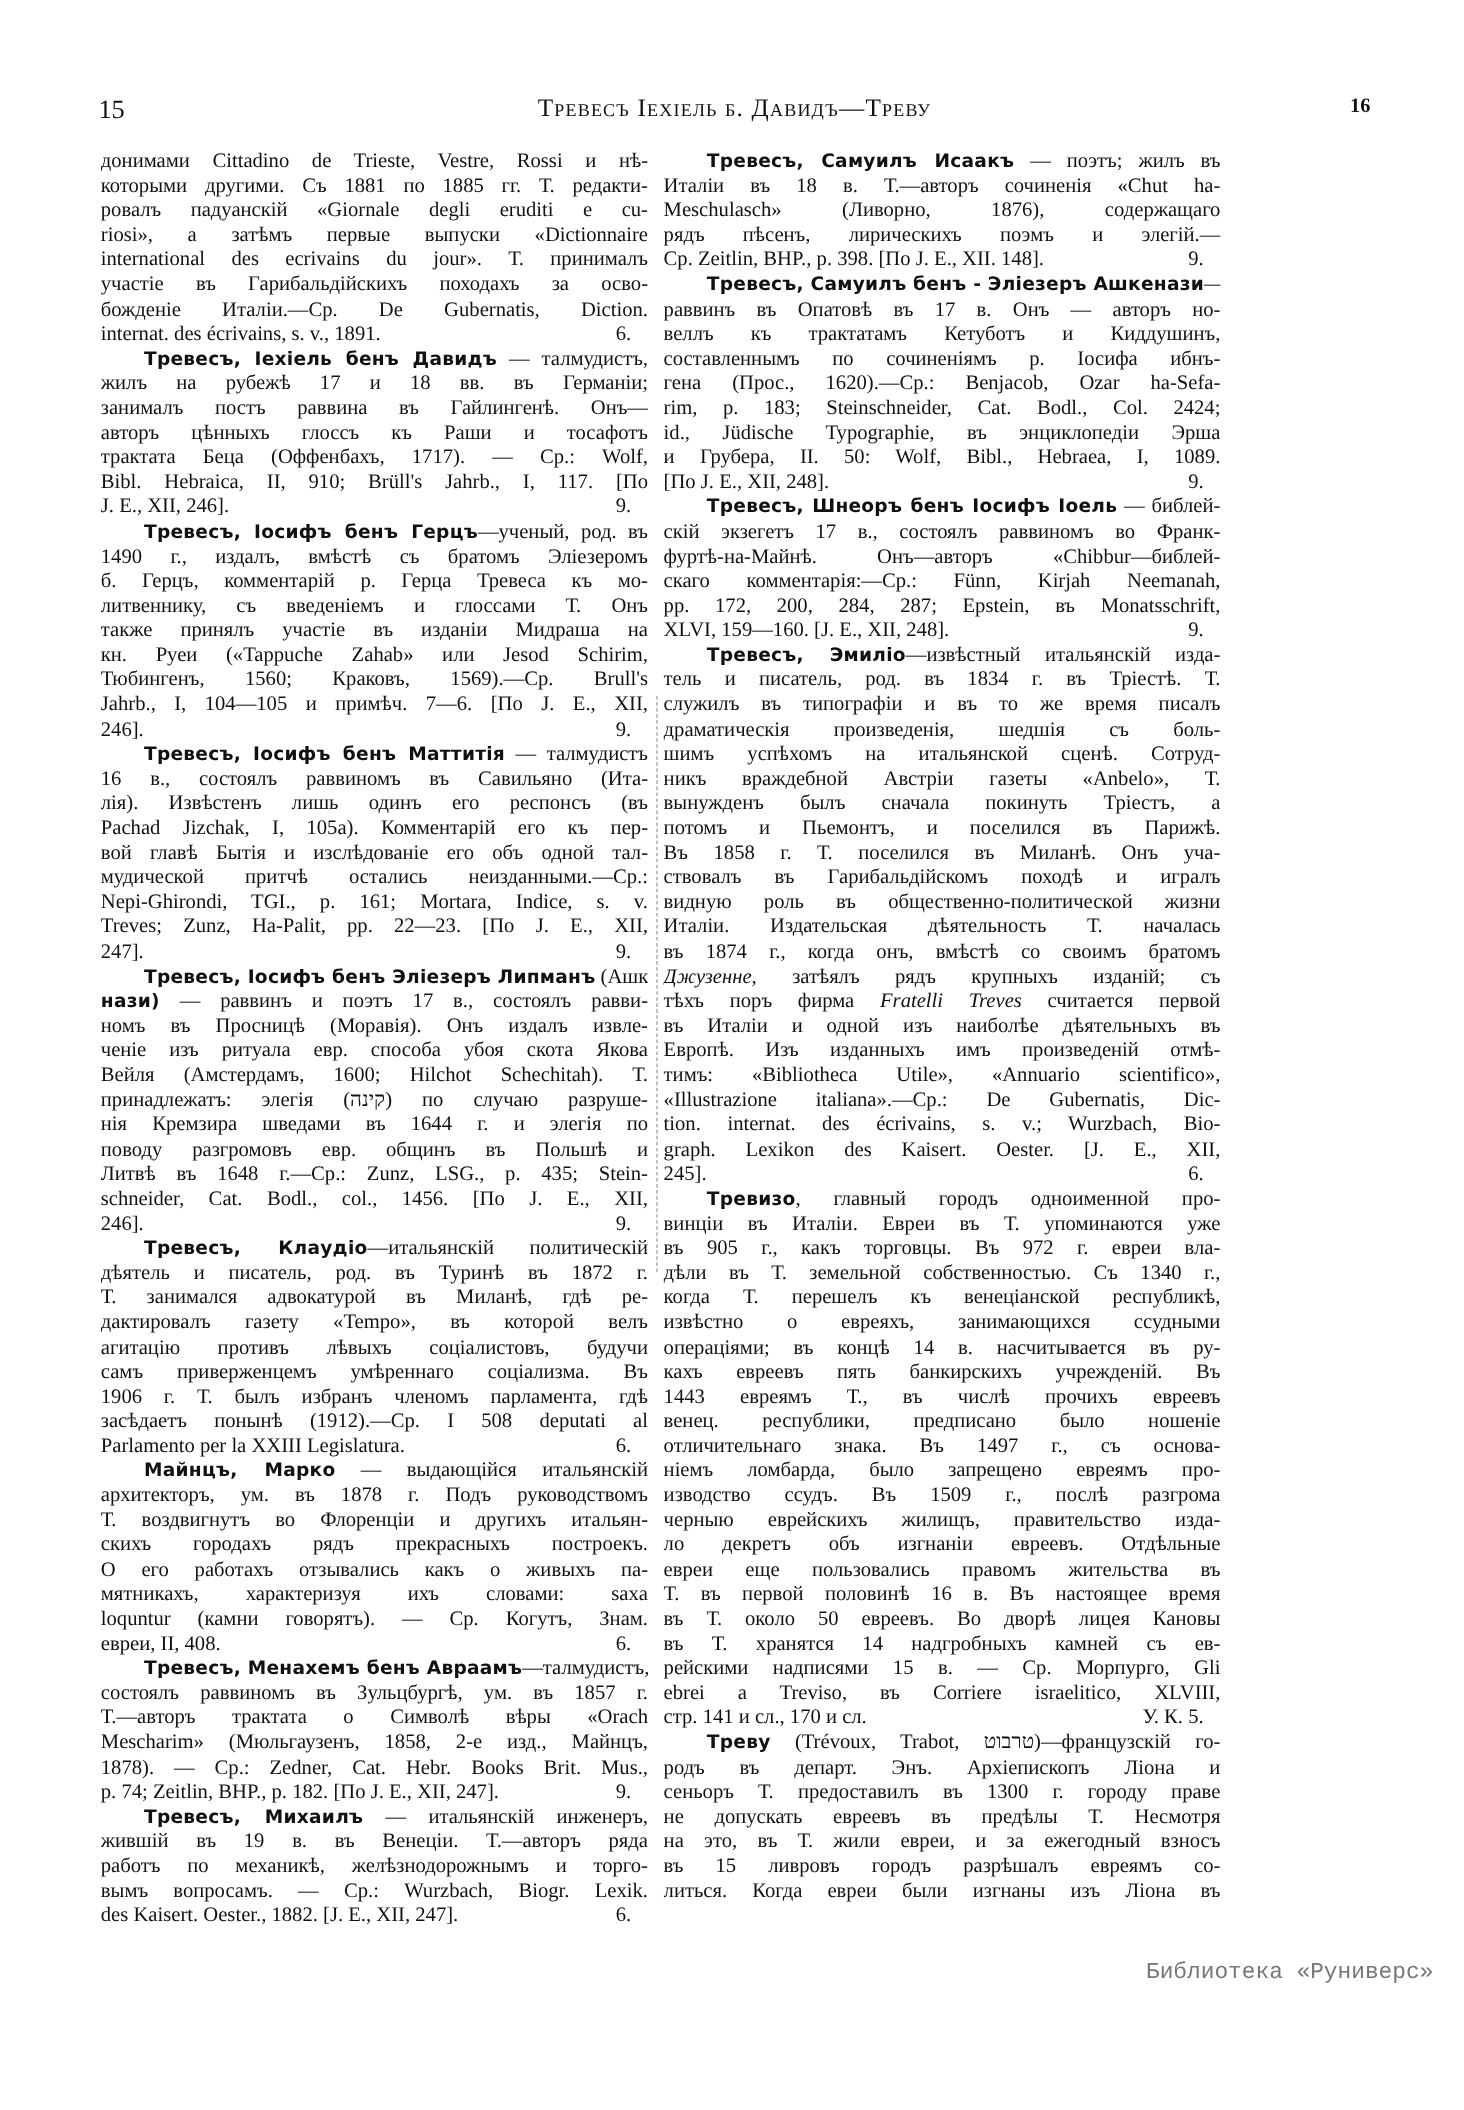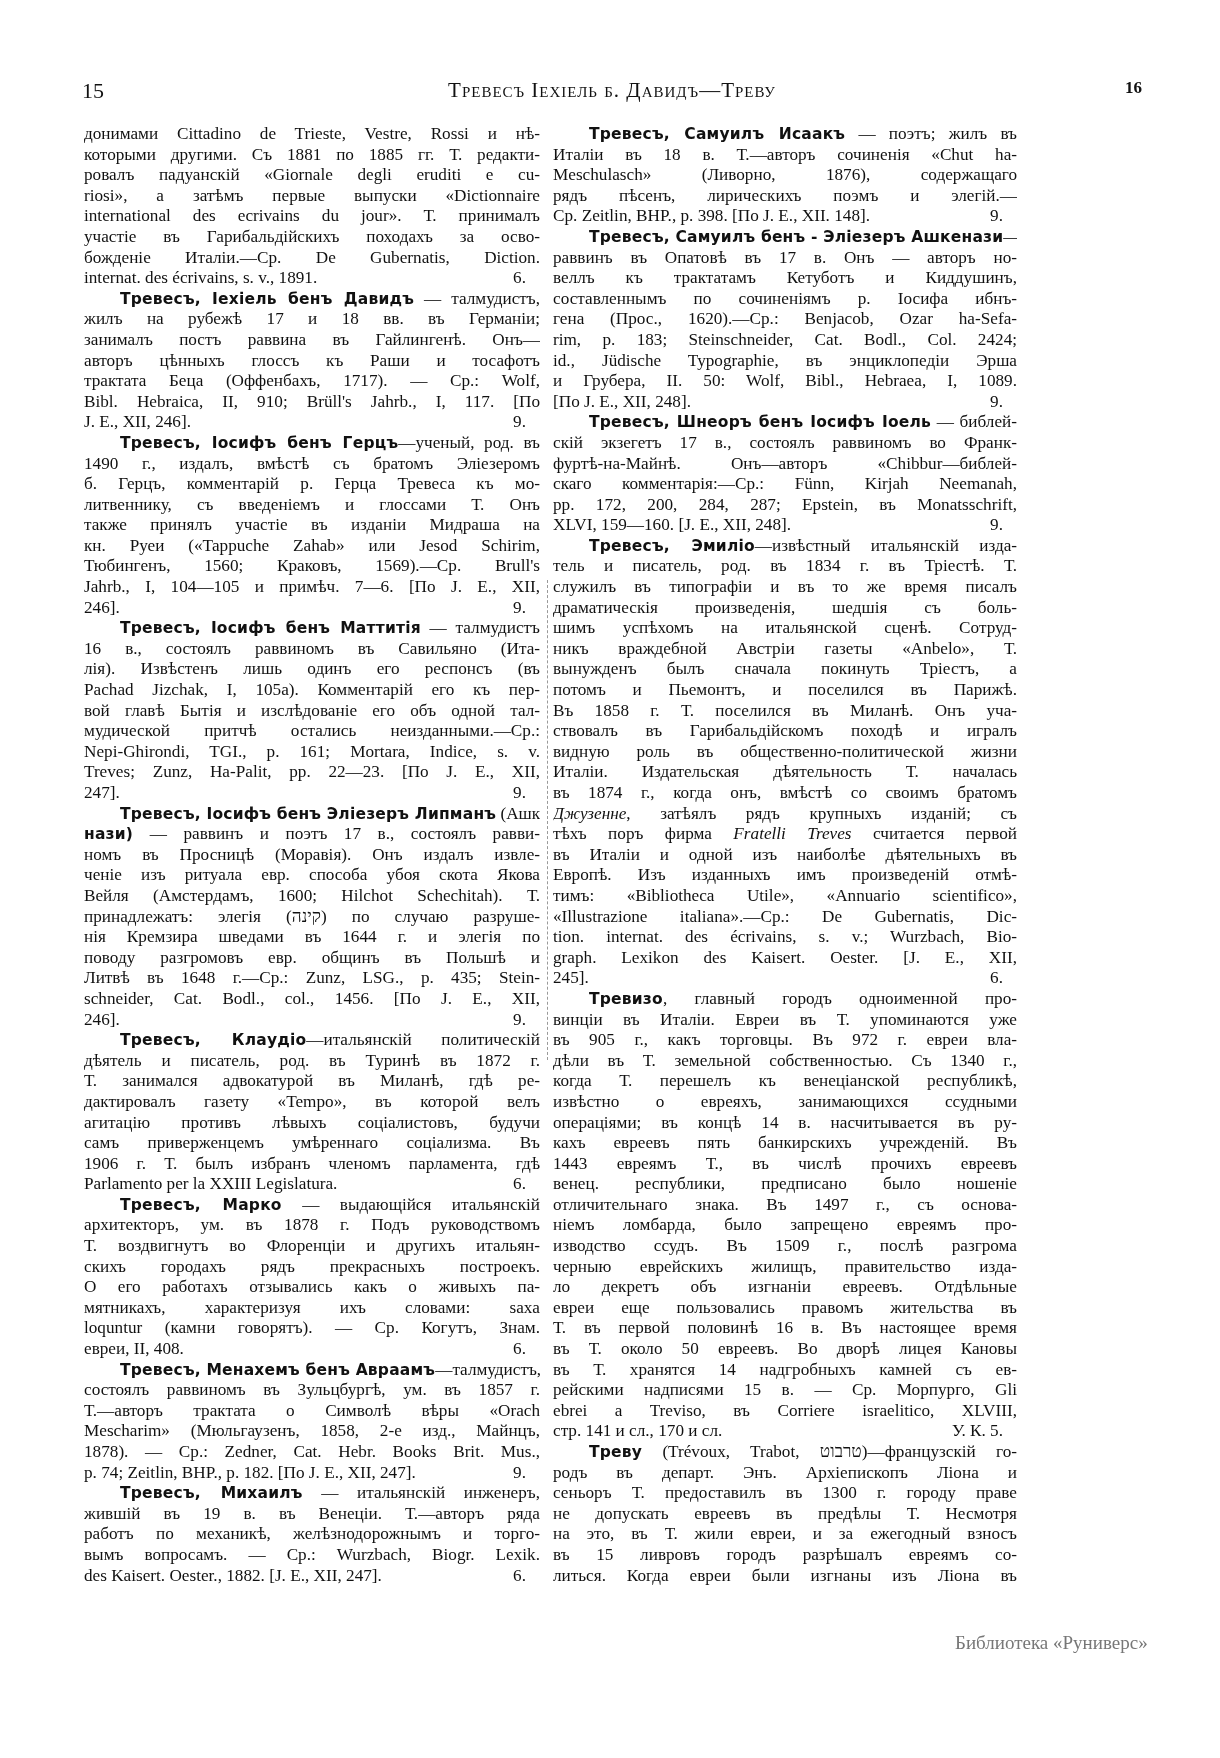--- a/index.html
+++ b/index.html
@@ -16,21 +16,21 @@
   .line { height:20.6px; line-height:20.6px; font-size:17.2px; white-space:nowrap;
           text-align:justify; text-align-last:justify; overflow:hidden; }
   .line.last { text-align-last:left; }
   .line.indent { padding-left:36px; }
   .hw { font-family:"DejaVu Sans","Liberation Sans",sans-serif; font-weight:bold;
         font-size:15.5px; letter-spacing:0.2px; }
   .it { font-style:italic; }
   .num { float:right; padding-right:14px; }
   .divider { position:absolute; left:547px; width:0; border-left:1px dashed #999; }
   .watermark { position:absolute; left:955px; top:1632px; font-size:19px; color:#777;
-               font-family:Liberation Serif, serif; }
+               font-family:Liberation Mono, monospace; }
 </style>
 </head>
 <body>
 
 <div class="header">
   <span class="pnum-left">15</span>
   <span class="running-title">Тревесъ Іехіель б. Давидъ—Треву</span>
   <span class="pnum-right">16</span>
 </div>
 
@@ -79,22 +79,23 @@
     <div class="line"><span>Литвѣ въ 1648 г.—Ср.: Zunz, LSG., p. 435; Stein-</span></div>
     <div class="line"><span>schneider, Cat. Bodl., col., 1456. [По J. E., XII,</span></div>
     <div class="line last"><span class="num">9.</span><span>246].</span></div>
     <div class="line indent"><span class="hw">Тревесъ, Клаудіо</span><span>—итальянскій политическій</span></div>
     <div class="line"><span>дѣятель и писатель, род. въ Туринѣ въ 1872 г.</span></div>
     <div class="line"><span>Т. занимался адвокатурой въ Миланѣ, гдѣ ре-</span></div>
     <div class="line"><span>дактировалъ газету «Tempo», въ которой велъ</span></div>
     <div class="line"><span>агитацію противъ лѣвыхъ соціалистовъ, будучи</span></div>
     <div class="line"><span>самъ приверженцемъ умѣреннаго соціализма. Въ</span></div>
     <div class="line"><span>1906 г. Т. былъ избранъ членомъ парламента, гдѣ</span></div>
+    <div class="line"><span>засѣдаетъ понынѣ (1912).—Ср. I 508 deputati al</span></div>
     <div class="line last"><span class="num">6.</span><span>Parlamento per la XXIII Legislatura.</span></div>
-    <div class="line indent"><span class="hw">Тревесъ, Марко</span><span> — выдающійся итальянскій</span></div>
+    <div class="line indent"><span class="hw">Майнцъ, Марко</span><span> — выдающійся итальянскій</span></div>
     <div class="line"><span>архитекторъ, ум. въ 1878 г. Подъ руководствомъ</span></div>
     <div class="line"><span>Т. воздвигнутъ во Флоренціи и другихъ итальян-</span></div>
     <div class="line"><span>скихъ городахъ рядъ прекрасныхъ построекъ.</span></div>
     <div class="line"><span>О его работахъ отзывались какъ о живыхъ па-</span></div>
     <div class="line"><span>мятникахъ, характеризуя ихъ словами: saxa</span></div>
     <div class="line"><span>loquntur (камни говорятъ). — Ср. Когутъ, Знам.</span></div>
     <div class="line last"><span class="num">6.</span><span>евреи, II, 408.</span></div>
     <div class="line indent"><span class="hw">Тревесъ, Менахемъ бенъ Авраамъ</span><span>—талмудистъ,</span></div>
     <div class="line"><span>состоялъ раввиномъ въ Зульцбургѣ, ум. въ 1857 г.</span></div>
     <div class="line"><span>Т.—авторъ трактата о Символѣ вѣры «Orach</span></div>

